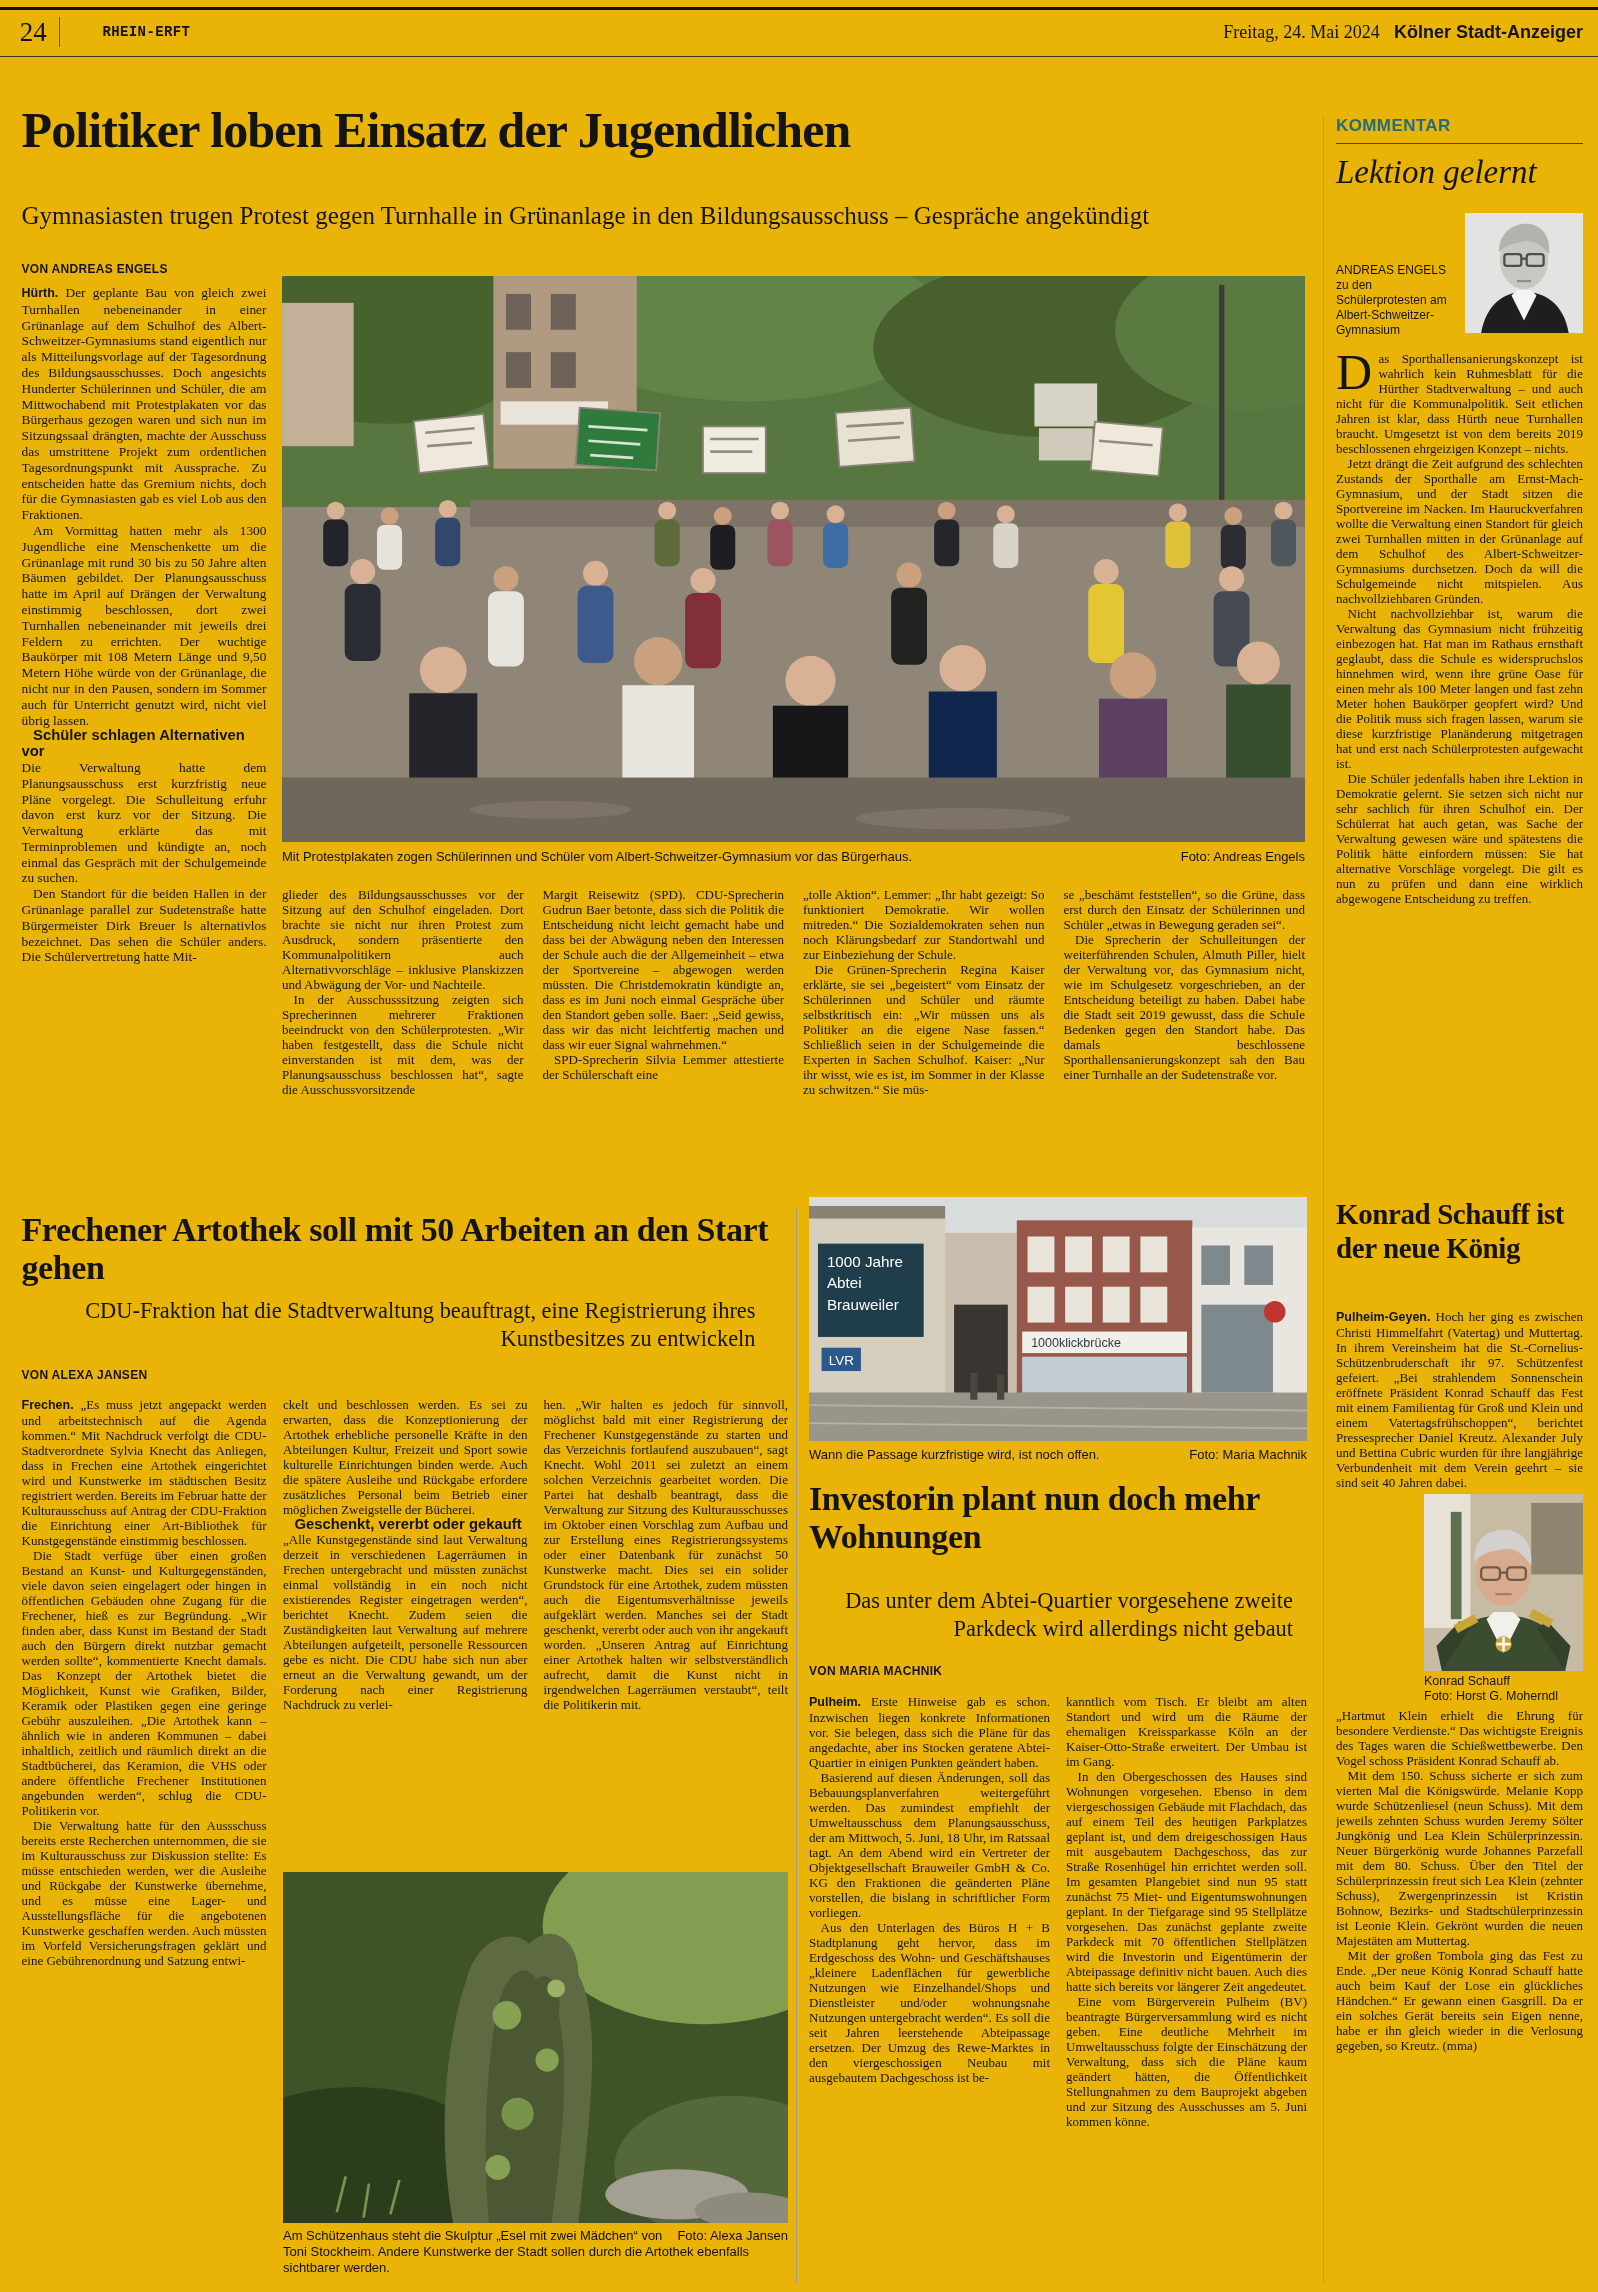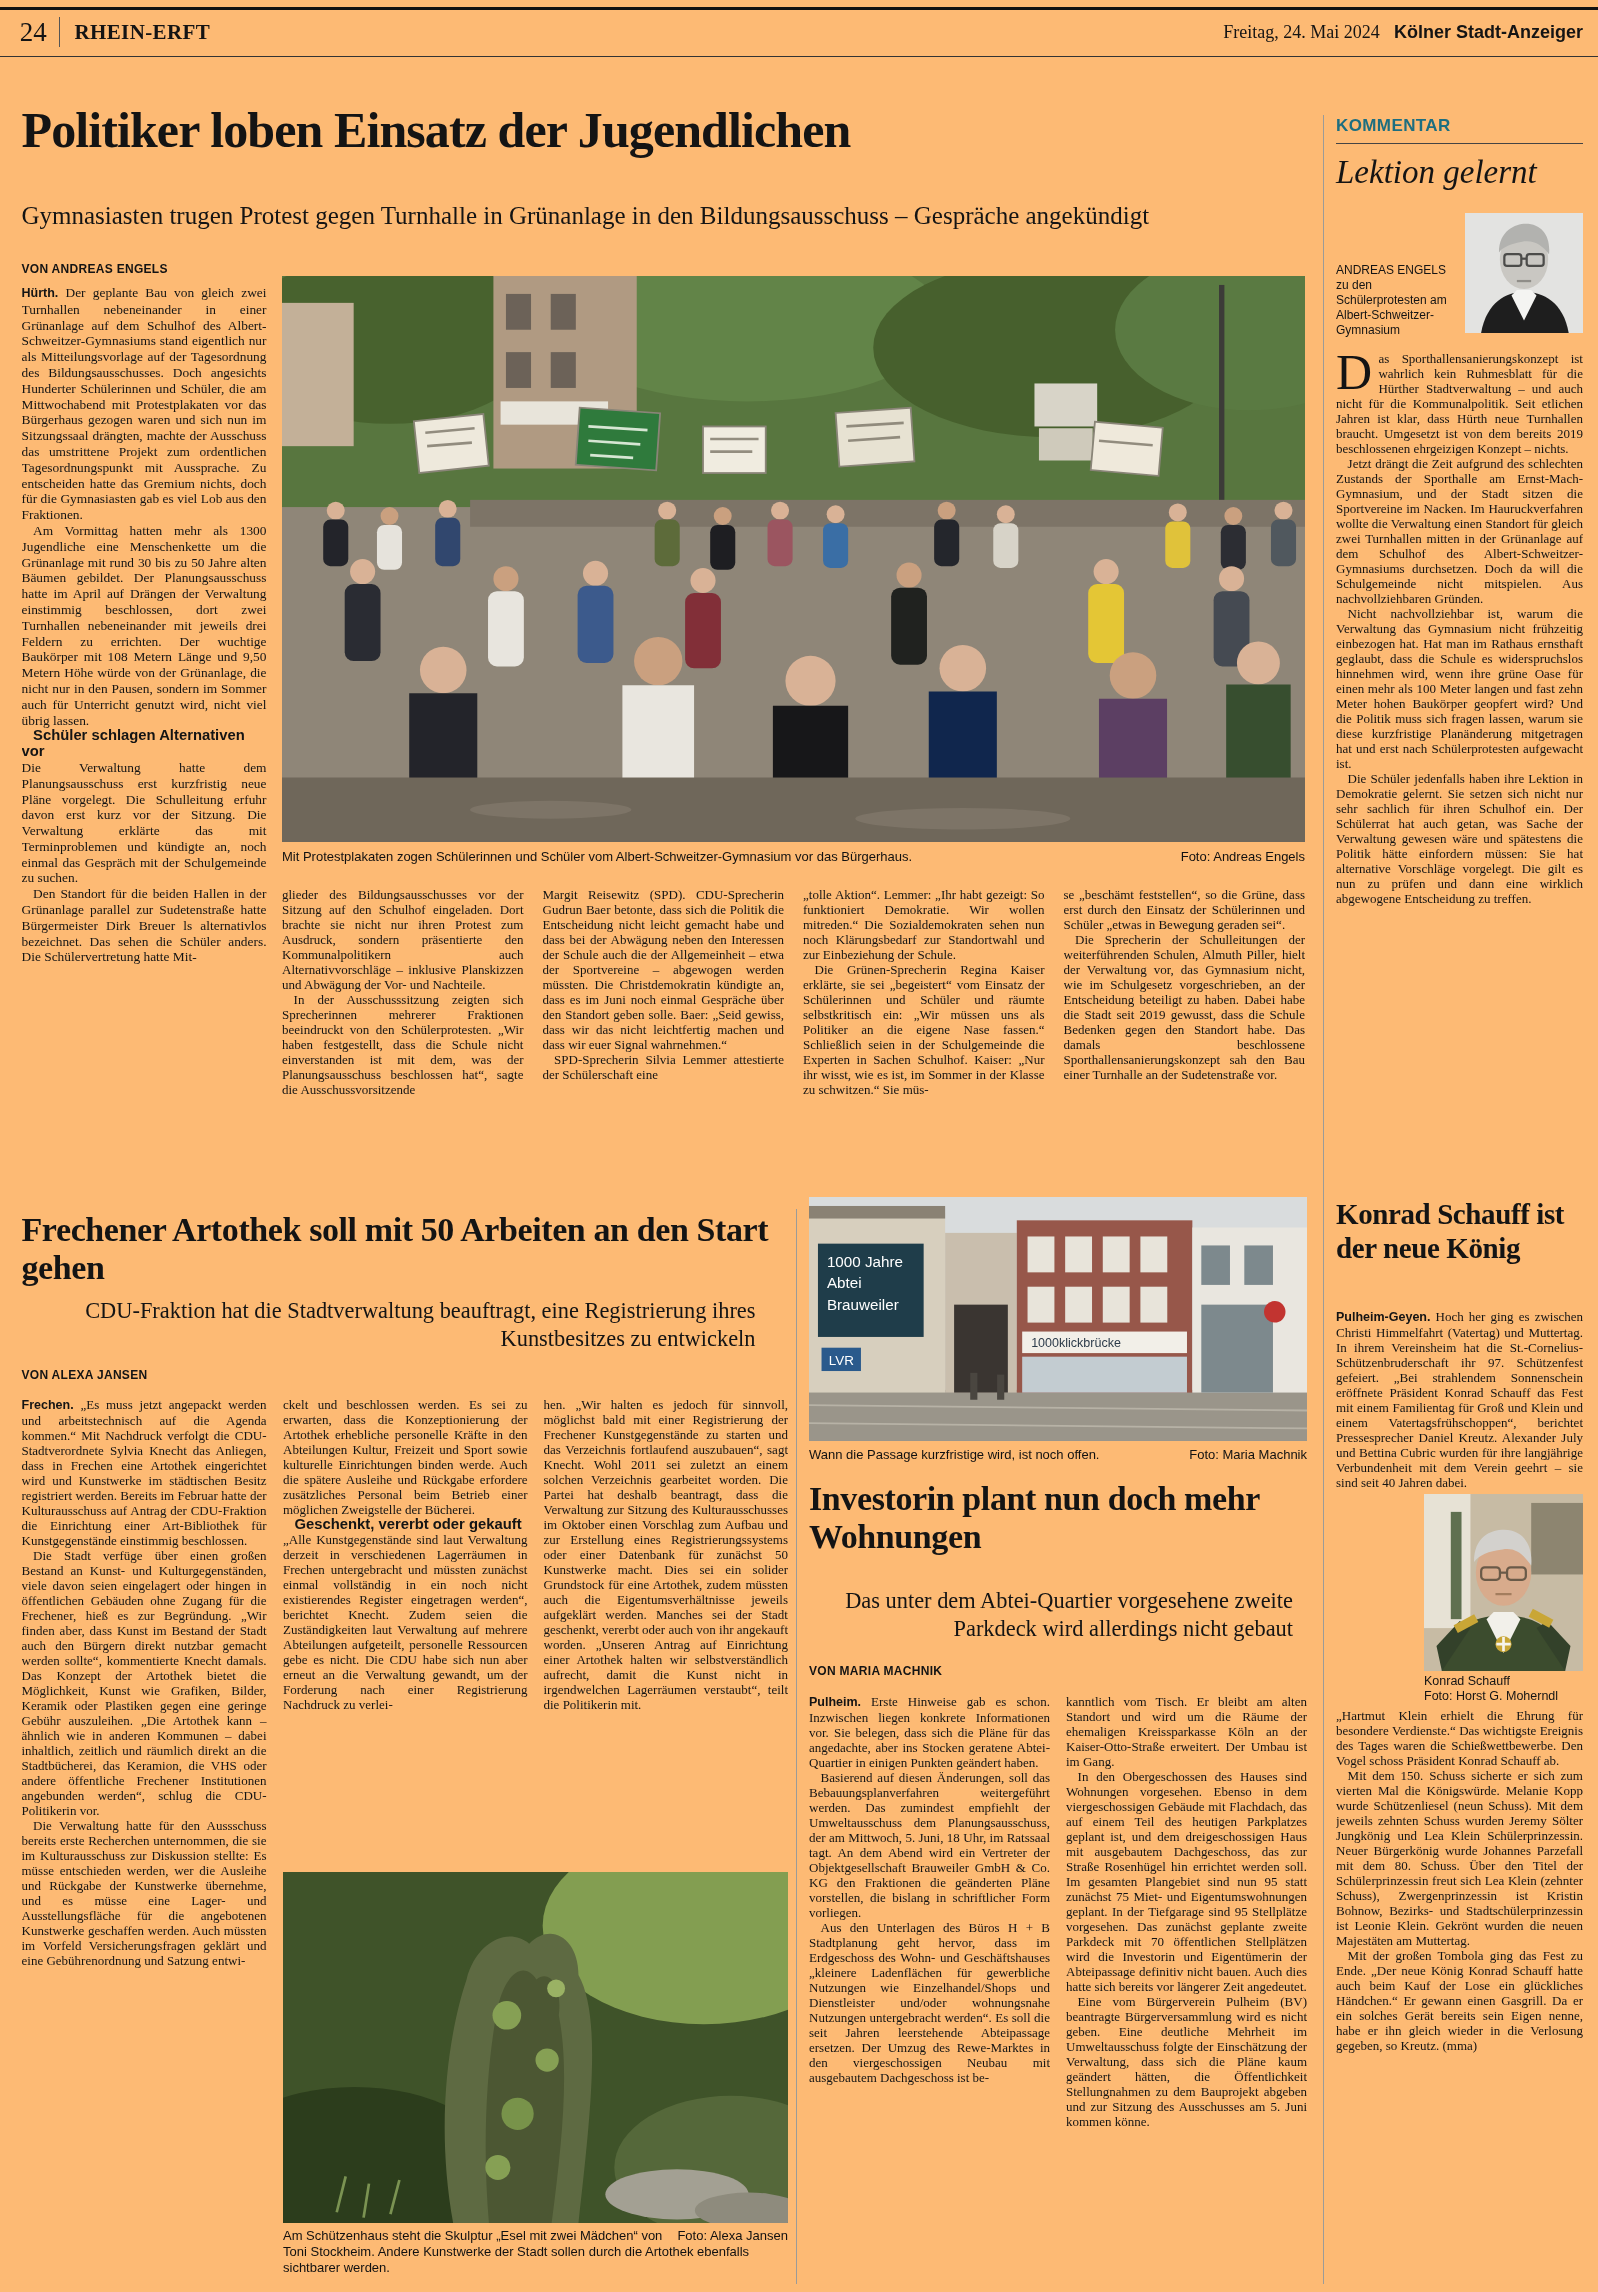--- a/index.html
+++ b/index.html
@@ -1,25 +1,25 @@
 <!DOCTYPE html>
 <html lang="de" style="font-size:14.3px"><head>
 <meta charset="utf-8">
 <style>
   html,body{margin:0;padding:0;background:#e8e8e6;}
-  .page{position:relative;width:1599px;height:2293px;background:#fdba74;overflow:hidden;
+  .page{position:relative;width:1599px;height:2293px;background:#eab308;overflow:hidden;
         font-family:"Liberation Serif",serif;color:#141414;}
   .abs{position:absolute;}
   
   .rule-top{left:0;right:0;top:7.2px;height:2.7px;background:#111;}
   .rule-under{left:0;right:0;top:56px;height:0.9px;background:#333;}
   .hdr{left:19.7px;right:16px;top:10.7px;height:43px;display:flex;align-items:center;}
   .pageno{font-size:27px;padding-right:12.5px;}
   .hvline{width:0.9px;height:30px;background:#555;margin-right:14.3px;}
-  .section{font-family:Liberation Serif, serif;font-weight:700;font-size:21px;letter-spacing:0.4px;}
+  .section{font-family:Liberation Mono, monospace;font-weight:700;font-size:14px;letter-spacing:0.4px;margin-left:28px;}
   .hspacer{flex:1;}
   .hdate{font-size:18px;}
   .hpaper{font-family:"Liberation Sans",sans-serif;font-weight:700;font-size:18px;margin-left:14.3px;}
   
   .h1{font-weight:700;font-size:50px;line-height:1.04;letter-spacing:-0.9px;}
   .dek{font-size:25px;line-height:1.2;}
   .h2{font-weight:700;font-size:34px;line-height:1.12;letter-spacing:-0.4px;}
   .h3{font-weight:700;font-size:29px;line-height:1.16;letter-spacing:-0.4px;}
   .dek2{font-size:22.4px;line-height:1.26;text-align:right;}
   .byline{font-family:"Liberation Sans",sans-serif;font-weight:700;font-size:12px;letter-spacing:0.3px;}

